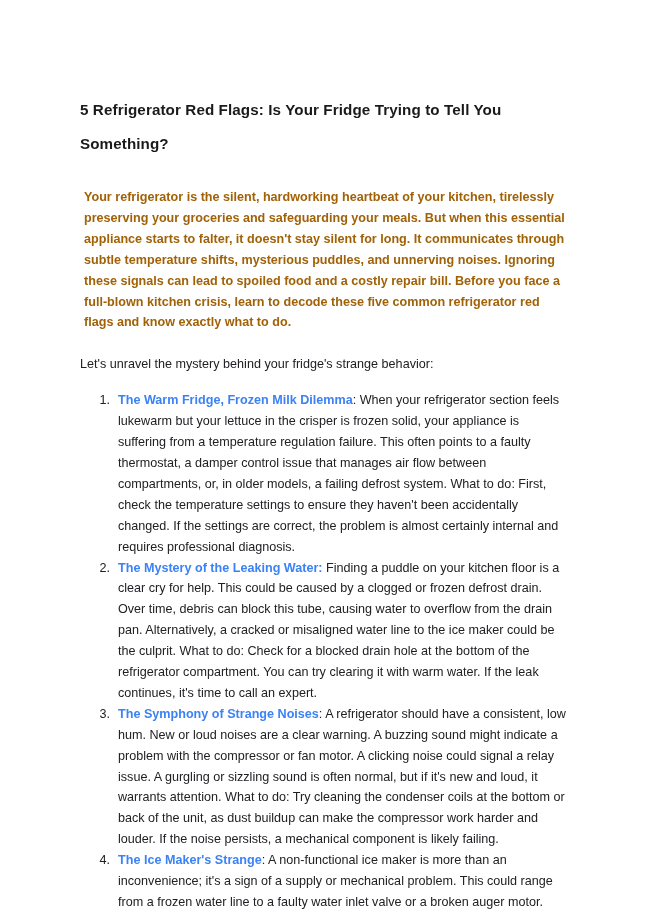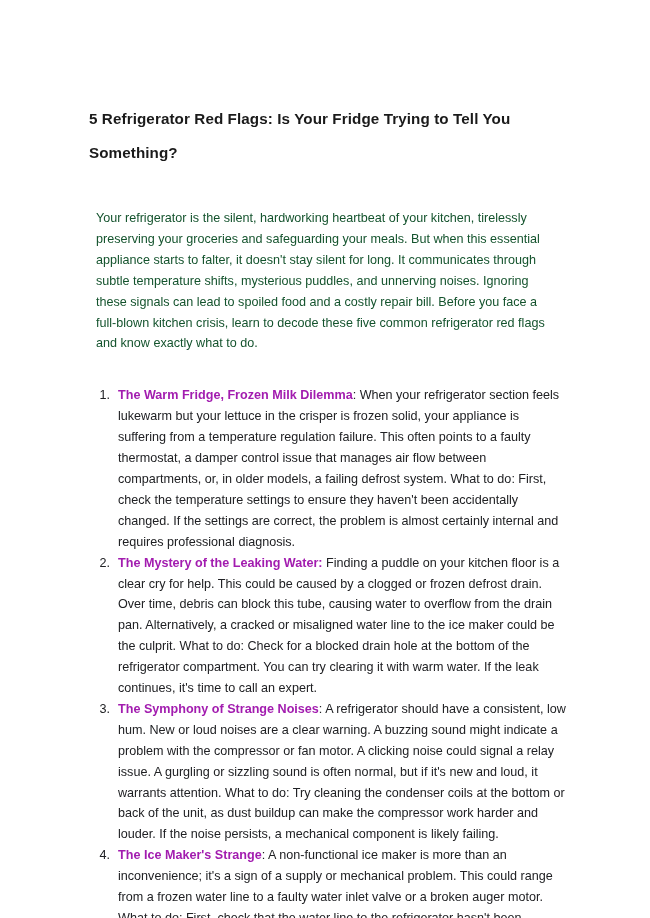--- a/index.html
+++ b/index.html
@@ -19,38 +19,39 @@
   .page {
     position: relative;
     width: 650px;
     height: 918px;
     background: #ffffff;
     box-sizing: border-box;
     padding: 0 80px;
   }
 
   .doc-title {
-    margin: 9px;
+    margin: 0;
     padding-top: 93px;
     font-size: 15.2px;
     font-weight: bold;
     line-height: 34px;
     letter-spacing: 0.1px;
     color: #1a1a1a;
     max-width: 432px;
   }
 
   .body-paragraph {
-    margin: 16px;
+    margin: 4px;
     padding-top: 22px;
     font-size: 12.6px;
     line-height: 20.9px;
-    color: #14532d;
+    color: #a16207;
     max-width: 492px;
     text-align: left;
+    font-weight: bold;
   }
 
   .lead-in {
     margin: 0;
     padding-top: 17px;
     font-size: 12.6px;
     line-height: 20.9px;
     color: #202124;
   }
 
@@ -79,32 +80,33 @@
     top: 0;
     width: 18px;
     text-align: right;
     font-size: 12.6px;
     line-height: 20.9px;
     color: #202124;
   }
 
   .item-heading {
     font-weight: bold;
-    color: #a21caf;
+    color: #3b82f6;
   }
 </style>
 </head>
 <body>
 
 <div class="page">
 
   <h1 class="doc-title">5 Refrigerator Red Flags: Is Your Fridge Trying to Tell You Something?</h1>
 
   <p class="body-paragraph">Your refrigerator is the silent, hardworking heartbeat of your kitchen, tirelessly preserving your groceries and safeguarding your meals. But when this essential appliance starts to falter, it doesn't stay silent for long. It communicates through subtle temperature shifts, mysterious puddles, and unnerving noises. Ignoring these signals can lead to spoiled food and a costly repair bill. Before you face a full-blown kitchen crisis, learn to decode these five common refrigerator red flags and know exactly what to do.</p>
 
+  <p class="lead-in">Let's unravel the mystery behind your fridge's strange behavior:</p>
 
   <ol class="numbered-list">
 
     <li>
       <span class="item-heading">The Warm Fridge, Frozen Milk Dilemma</span><span>: </span><span>When your refrigerator section feels lukewarm but your lettuce in the crisper is frozen solid, your appliance is suffering from a temperature regulation failure. This often points to a faulty thermostat, a damper control issue that manages air flow between compartments, or, in older models, a failing defrost system. What to do: First, check the temperature settings to ensure they haven't been accidentally changed. If the settings are correct, the problem is almost certainly internal and requires professional diagnosis.</span>
     </li>
 
     <li>
       <span class="item-heading">The Mystery of the Leaking Water:</span><span> </span><span>Finding a puddle on your kitchen floor is a clear cry for help. This could be caused by a clogged or frozen defrost drain. Over time, debris can block this tube, causing water to overflow from the drain pan. Alternatively, a cracked or misaligned water line to the ice maker could be the culprit. What to do: Check for a blocked drain hole at the bottom of the refrigerator compartment. You can try clearing it with warm water. If the leak continues, it's time to call an expert.</span>
     </li>

